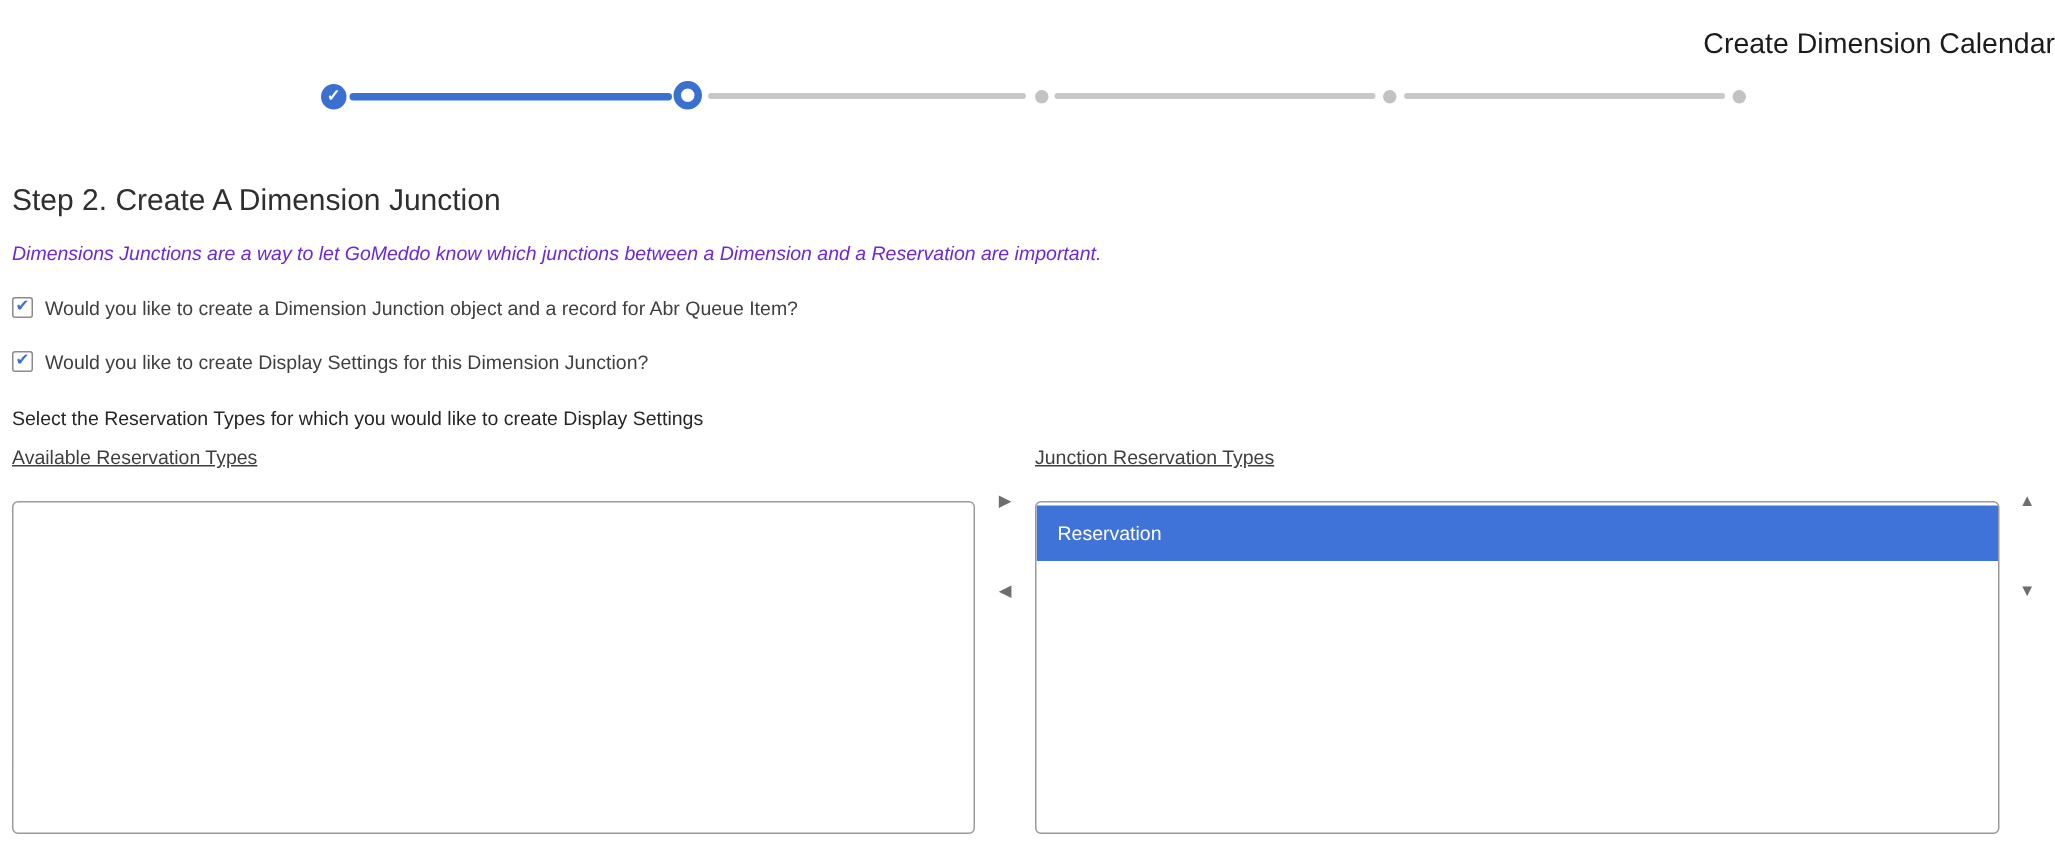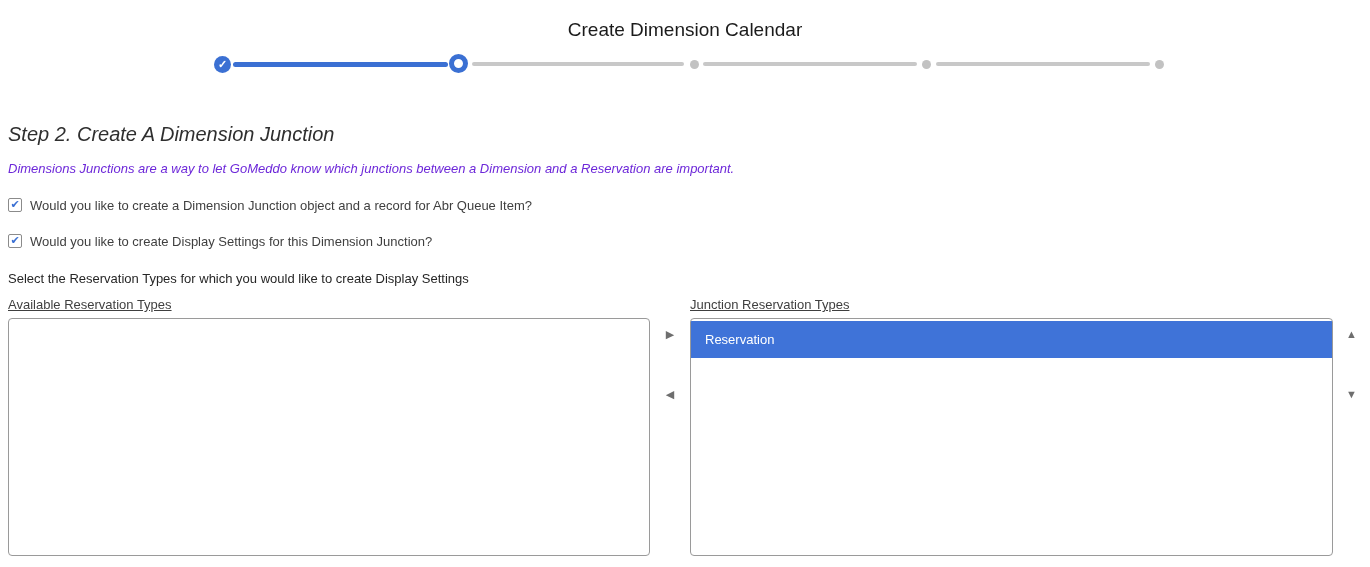--- a/index.html
+++ b/index.html
@@ -14,21 +14,21 @@
   :root {
     --accent: #3B70D3;
     --inactive: #C8C8C8;
     --selection-bg: #3F73D8;
     --selection-text: #FFFFFF;
     --arrow-color: #6E6E6E;
   }
   
   .page-title {
     margin-top: 19px;
-    text-align: center;
+    text-align: right;
     font-size: 19px;
     line-height: 22px;
     color: #1b1b1b;
   }
   
   .stepper {
     position: relative;
     height: 28px;
     margin-top: 9px;
     width: 100%;
@@ -80,21 +80,20 @@
   .dot3 { left: 690px; }
   .dot4 { left: 922px; }
   .dot5 { left: 1155px; }
   
   .content { margin-left: 8px; margin-right: 8px; }
   .step-heading {
     margin: 45px 0 0 0;
     font-size: 20px;
     font-weight: 400;
     color: #2f2f2f;
-    font-style: italic;
   }
   .step-description {
     margin: 15px 0 0 0;
     font-size: 13px;
     color: #6d28d9;
     font-style: italic;
   }
   .cb-row {
     display: flex;
     align-items: center;
@@ -145,20 +144,21 @@
     align-self: end;
     text-decoration: underline;
   }
   .listbox {
     box-sizing: border-box;
     border: 1px solid #9a9a9a;
     border-radius: 4px;
     background: #ffffff;
     overflow: hidden;
     padding-top: 2px;
+    margin-top: 16px;
   }
   .list-item {
     height: 37px;
     line-height: 37px;
     padding-left: 14px;
     font-size: 13px;
     color: #333333;
     cursor: pointer;
   }
   .list-item.selected {

